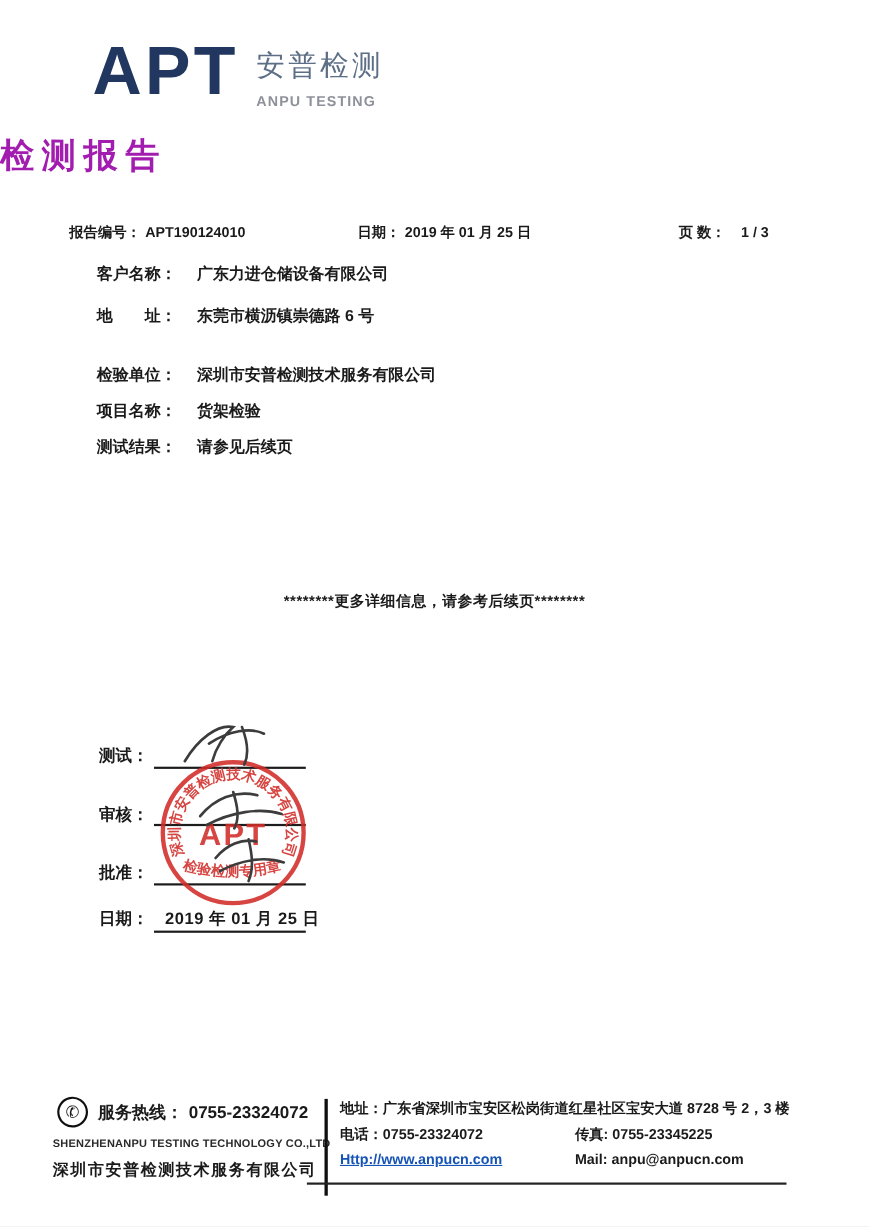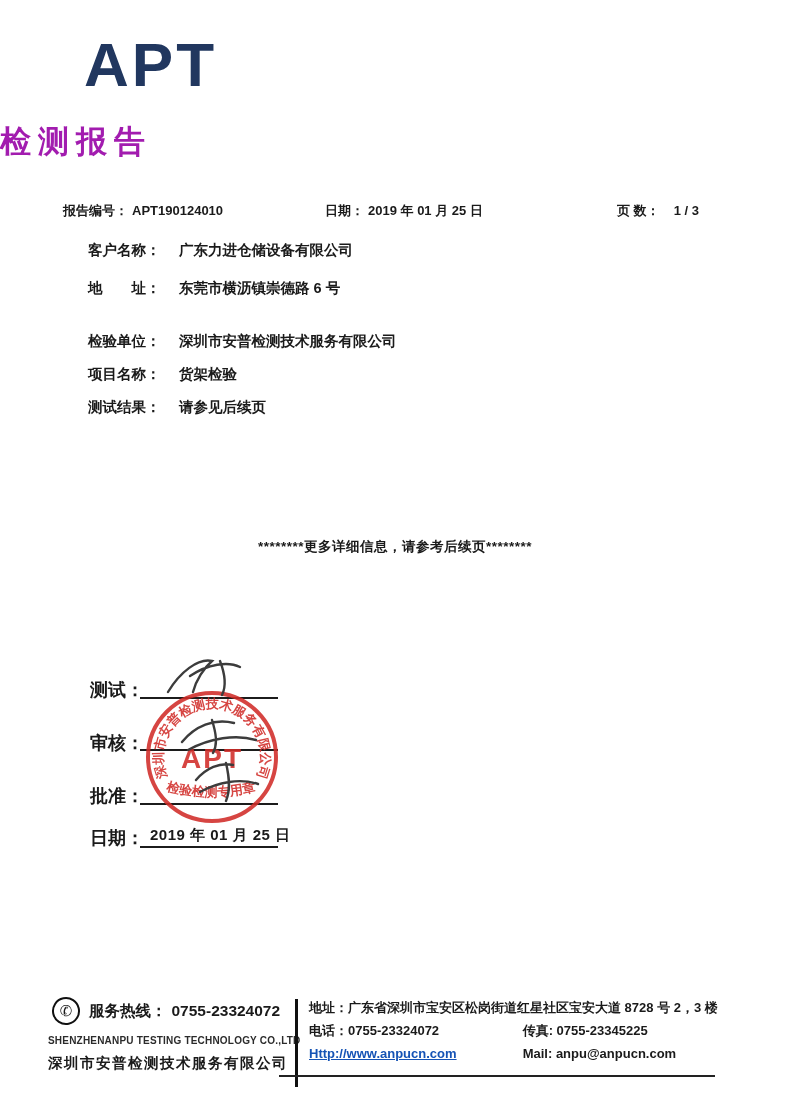--- a/index.html
+++ b/index.html
@@ -33,21 +33,21 @@
   .info-client{top:240px;}
   .info-client .info-row{margin-bottom:17px;}
   .info-project{top:331px;}
   .info-project .info-row{margin-bottom:12px;}
   .info-row{line-height:21px;}
   .info-label{display:inline-block;width:87px;}
   
   .separator{position:absolute;top:538px;left:0;width:100%;text-align:center;
     font-size:13.5px;font-weight:700;letter-spacing:0.5px;}
   
-  .so-label{position:absolute;left:90px;font-size:18px;font-weight:700;}
+  .so-label{position:absolute;left:90px;font-size:15px;font-weight:700;}
   .so-test{top:678px;}
   .so-review{top:731px;}
   .so-approve{top:784px;}
   .so-date{top:826px;}
   .so-line{position:absolute;left:140px;width:138px;border-top:2px solid #1c1c1c;height:0;}
   .line-test{top:697px;}
   .line-review{top:749px;}
   .line-approve{top:803px;}
   .line-date{top:846px;}
   .so-date-value{position:absolute;left:150px;top:826px;font-size:15px;font-weight:700;letter-spacing:0.5px;}
@@ -73,20 +73,24 @@
   .website-link{color:#1553b5;text-decoration:underline;cursor:pointer;}
   .mail{font-weight:700;}
 </style>
 </head>
 <body>
 
 <div class="page">
 
   <header class="logo">
     <div class="logo-acronym">APT</div>
+    <div class="logo-names">
+      <div class="logo-cn">安普检测</div>
+      <div class="logo-en">ANPU TESTING</div>
+    </div>
   </header>
 
   <h1 class="title">检测报告</h1>
 
   <div class="meta-row">
     <div class="meta-no">
       <span>报告编号：</span><span class="v">APT190124010</span>
     </div>
     <div class="meta-date">
       <span>日期：</span><span class="v">2019 年 01 月 25 日</span>

